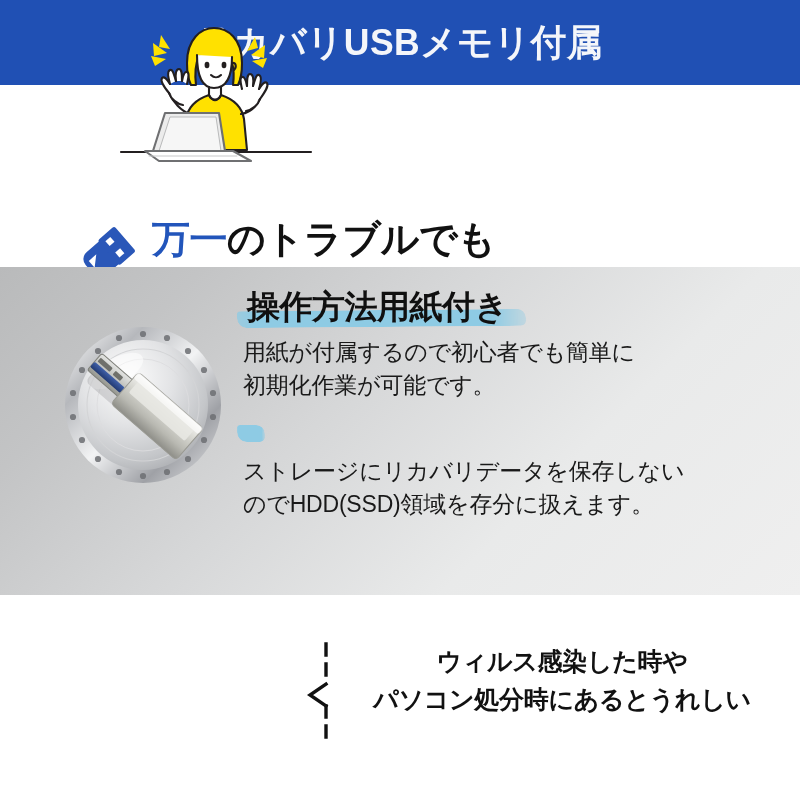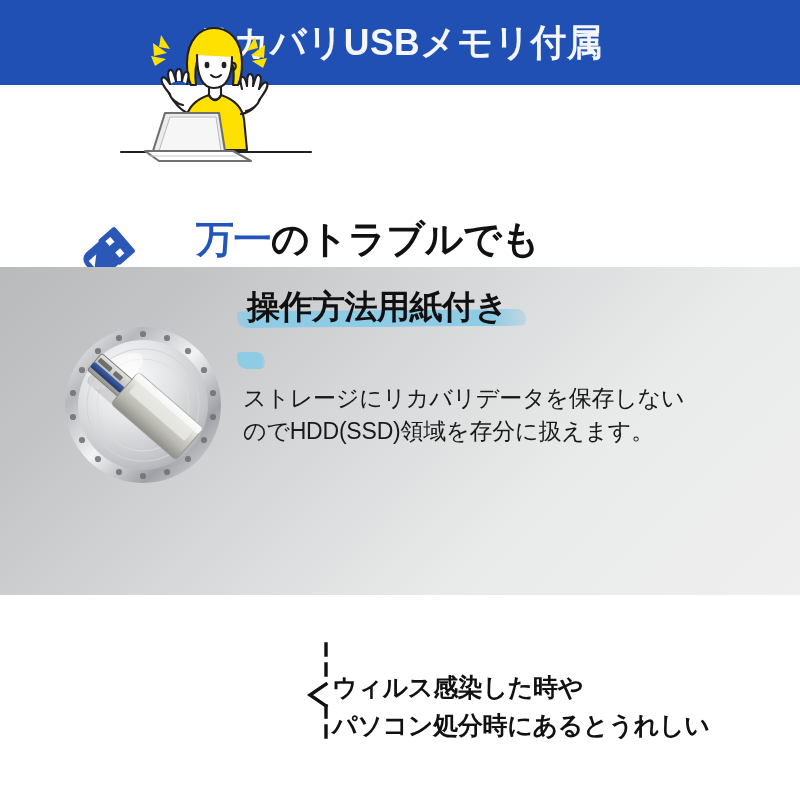--- a/index.html
+++ b/index.html
@@ -29,21 +29,21 @@
   .hero-usb-icon {
     position:absolute; left:72px; top:138px; width:76px; height:76px;
   }
   .hero-lines {
     position:absolute; left:152px; top:128px; width:640px;
   }
   .hero-line {
     font-size:38px; font-weight:bold; line-height:53px;
     white-space:nowrap; letter-spacing:-0.5px;
   }
-  .t-blue { color:#2255bb;margin-left:44px; }
+  .t-blue { color:#2255bb; }
   .t-black { color:#111111; }
 
   
   .panel {
     position:absolute; left:0; top:267px; width:800px; height:328px;
     background:linear-gradient(135deg,#b9babb 0%,#c3c4c5 18%,#d6d7d8 42%,#e9eaea 68%,#efefef 100%);
   }
   .disc-wrap {
     position:absolute; left:48px; top:42px; width:190px; height:190px;
   }
@@ -73,21 +73,21 @@
   }
 
   
   .bottom {
     position:absolute; left:0; top:595px; width:800px; height:205px;
     background:#ffffff;
   }
   .illus { position:absolute; left:115px; top:15px; width:215px; height:165px; }
   .brace { position:absolute; left:300px; top:640px; width:40px; height:110px; }
   .bottom-text {
-    position:absolute; left:332px; top:668px; width:460px;
+    position:absolute; left:332px; top:642px; width:460px;text-align:center;
   }
   .bottom-line {
     font-size:25px; font-weight:bold; color:#111111;
     line-height:38px; white-space:nowrap; letter-spacing:-0.3px;
   }
 </style>
 </head>
 <body>
 
 <div id="page">
@@ -205,20 +205,24 @@
       </svg>
     </div>
 
     <div class="feature-col">
 
       <div class="feat">
         <div class="feat-head">
           <span class="hl"></span>
           <span class="ht">操作方法用紙付き</span>
         </div>
+        <div class="feat-body">
+          <div>用紙が付属するので初心者でも簡単に</div>
+          <div>初期化作業が可能です。</div>
+        </div>
       </div>
 
       <div class="feat">
         <div class="feat-head">
           <span class="hl"></span>
         </div>
         <div class="feat-body">
           <div>ストレージにリカバリデータを保存しない</div>
           <div>のでHDD(SSD)領域を存分に扱えます。</div>
         </div>

